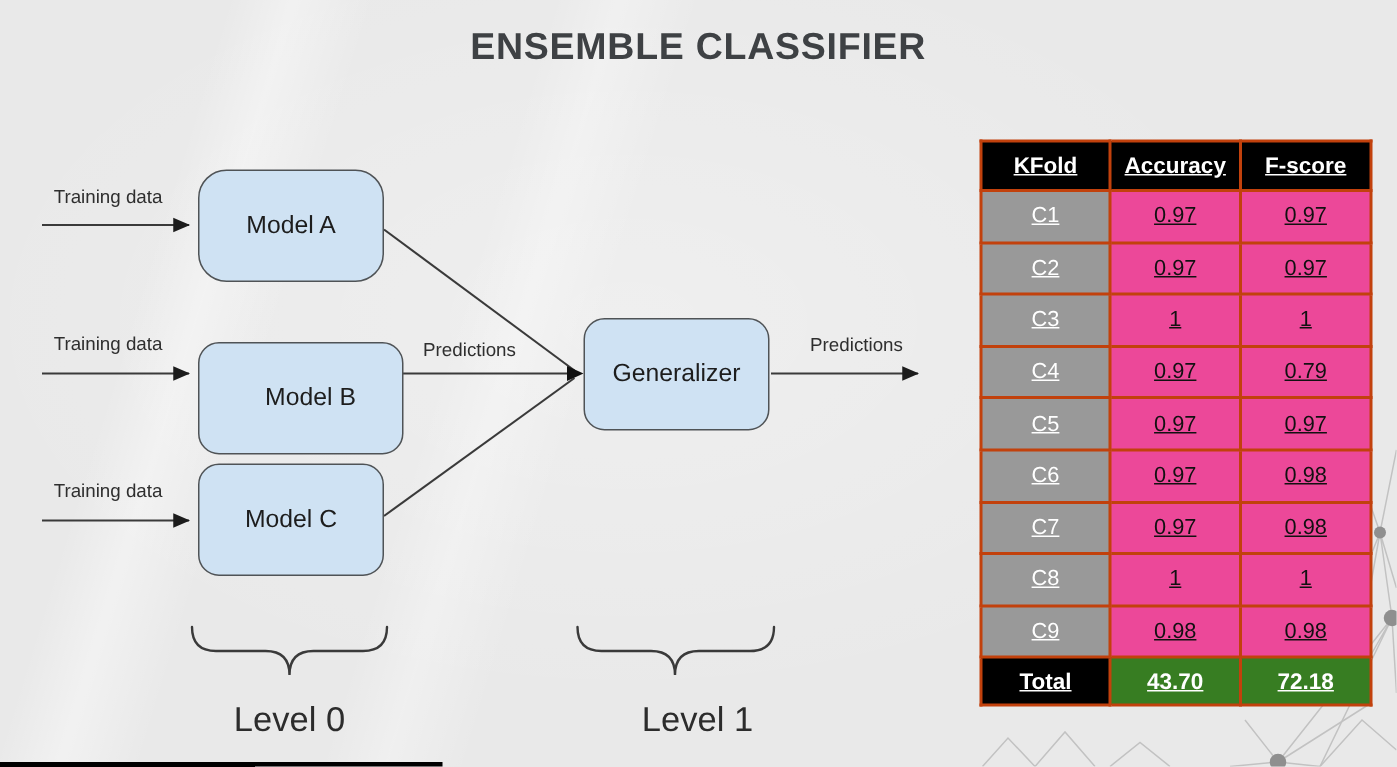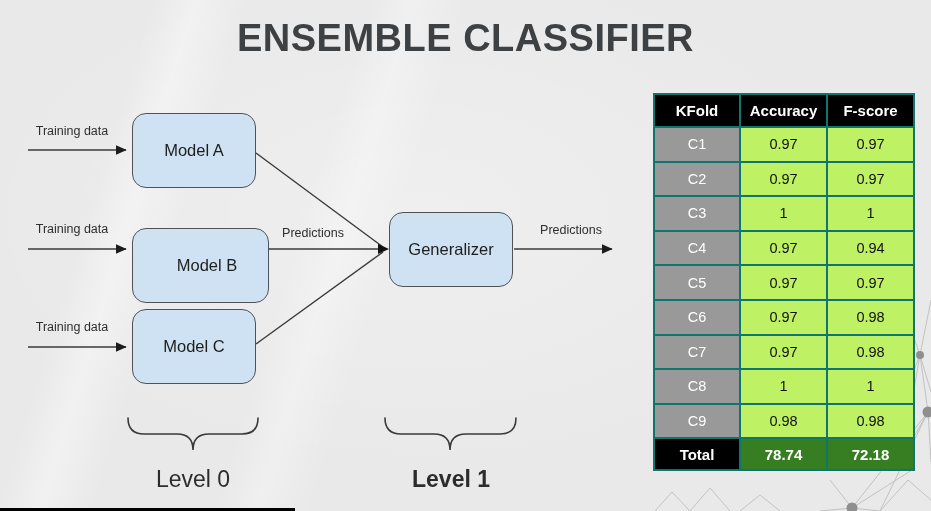--- a/index.html
+++ b/index.html
@@ -10,60 +10,60 @@
     background-image:
       linear-gradient(107deg, transparent 14%, rgba(255,255,255,.38) 18%, transparent 23%),
       linear-gradient(107deg, transparent 34%, rgba(255,255,255,.30) 38%, transparent 43%),
       radial-gradient(ellipse at 45% 42%, rgba(255,255,255,.28), transparent 62%);
   }
   .abs{position:absolute;}
 
   
   .title{
     left:0; top:17px; width:931px; text-align:center;
-    font-size:38px; font-weight:700; color:#3e4144; letter-spacing:.5px;
+    font-size:25px; font-weight:700; color:#3e4144; letter-spacing:.5px;
   }
 
   
   .diagram-layer{left:0;top:80px;width:650px;height:431px;z-index:2;}
   .node{
     position:absolute; width:122px; height:73px;
     background:#cfe2f3; border:1.6px solid #4f5356; border-radius:14px;
     display:flex; align-items:center; justify-content:center;
     font-size:16.5px; color:#1d1d1d;
   }
-  .node-model-a{left:132px; top:33px;}
+  .node-model-a{left:132px; top:33px;border-radius:19px;}
   .node-model-b{left:132px; top:148px;padding-left:13px;}
   .node-model-c{left:132px; top:229px;}
   .node-generalizer{left:389px; top:132px;}
   .flow-label{
     position:absolute; font-size:12.5px; color:#2e2e2e; text-align:center; width:90px;
   }
   .lbl-train-1{left:27px; top:44px;}
   .lbl-train-2{left:27px; top:142px;}
   .lbl-train-3{left:27px; top:240px;}
   .lbl-pred-mid{left:268px; top:146px; width:90px;}
   .lbl-pred-out{left:526px; top:143px; width:90px;}
   .level-label{
     position:absolute; font-size:23px; color:#2c2c2c; text-align:center; width:130px; top:386px;
   }
   .lbl-level0{left:128px;}
-  .lbl-level1{left:386px;font-weight:bold;}
+  .lbl-level1{left:400px;}
 
   
   .results{
     left:653px; top:93px; width:260px; z-index:3;
     border-collapse:collapse; table-layout:fixed;
     font-size:14.5px; color:#111;
   }
-  .results td,.results th{border:2px solid #0f766e; text-align:center; padding:0;}
+  .results td,.results th{border:2px solid #c2410c; text-align:center; padding:0;text-decoration:underline;}
   .results thead th{background:#000; color:#fff; font-weight:700; height:31px; font-size:15px;}
   .results tbody td{height:32.6px;margin-left:36px;}
   .results .c-fold{background:#999999; color:#fff;}
-  .results .c-val{background:#bef264;}
+  .results .c-val{background:#ec4899;}
   .results tfoot td{height:30px; font-weight:700; font-size:15px;margin-left:32px;}
   .results .t-label{background:#000; color:#fff;}
   .results .t-val{background:#377d22; color:#fff;}
   .col-kfold{width:86px;} .col-acc{width:87px;} .col-f{width:87px;}
 
   .plexus{left:640px; top:280px; width:291px; height:231px; z-index:1;}
   .bottom-strip{left:0; bottom:0; width:295px; height:3px; background:#000; z-index:4;}
 </style>
 </head>
 <body>
@@ -159,21 +159,21 @@
       <td class="c-val">0.97</td>
     </tr>
     <tr>
       <td class="c-fold">C3</td>
       <td class="c-val">1</td>
       <td class="c-val">1</td>
     </tr>
     <tr>
       <td class="c-fold">C4</td>
       <td class="c-val">0.97</td>
-      <td class="c-val">0.94</td>
+      <td class="c-val">0.79</td>
     </tr>
     <tr>
       <td class="c-fold">C5</td>
       <td class="c-val">0.97</td>
       <td class="c-val">0.97</td>
     </tr>
     <tr>
       <td class="c-fold">C6</td>
       <td class="c-val">0.97</td>
       <td class="c-val">0.98</td>
@@ -190,19 +190,19 @@
     </tr>
     <tr>
       <td class="c-fold">C9</td>
       <td class="c-val">0.98</td>
       <td class="c-val">0.98</td>
     </tr>
   </tbody>
   <tfoot>
     <tr>
       <td class="t-label">Total</td>
-      <td class="t-val">78.74</td>
+      <td class="t-val">43.70</td>
       <td class="t-val">72.18</td>
     </tr>
   </tfoot>
 </table>
 
 <div class="abs bottom-strip"></div>
 
 </body></html>

